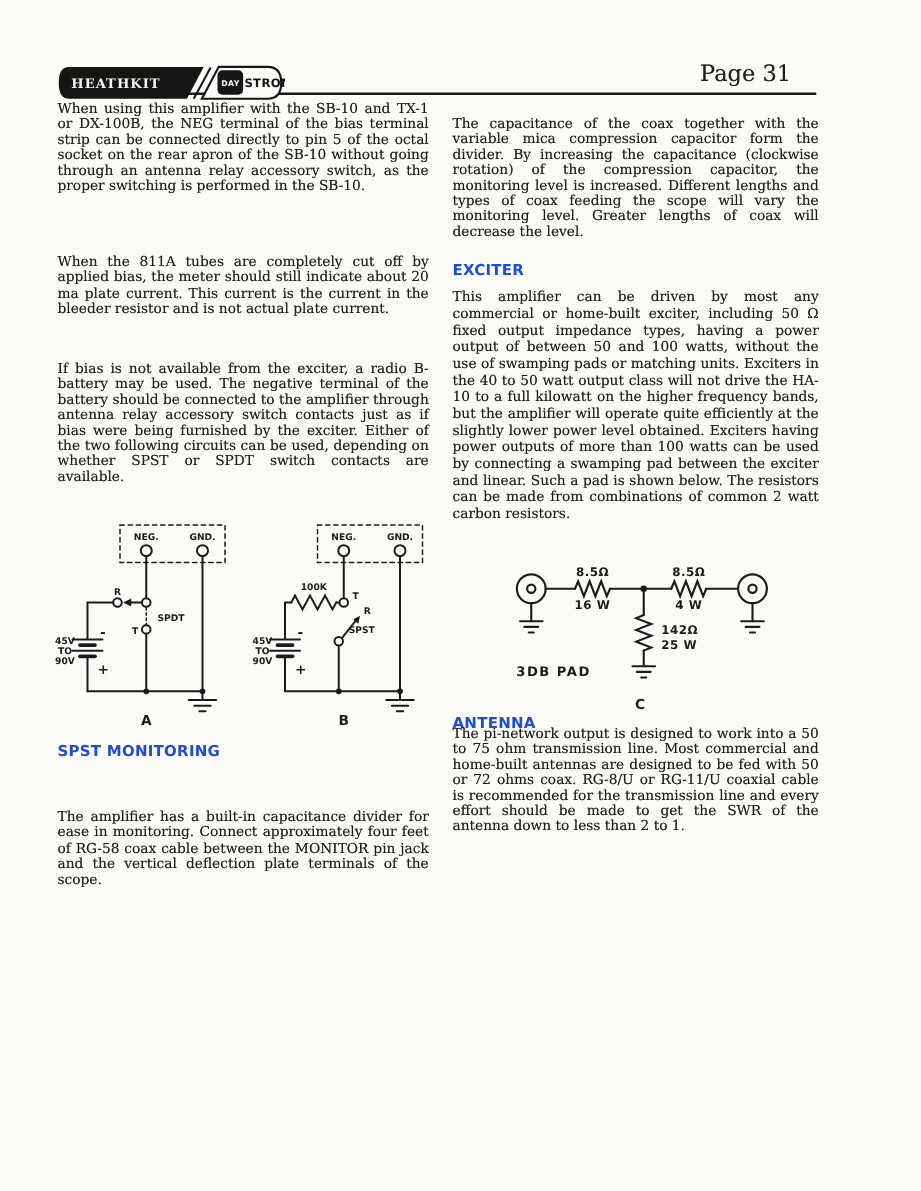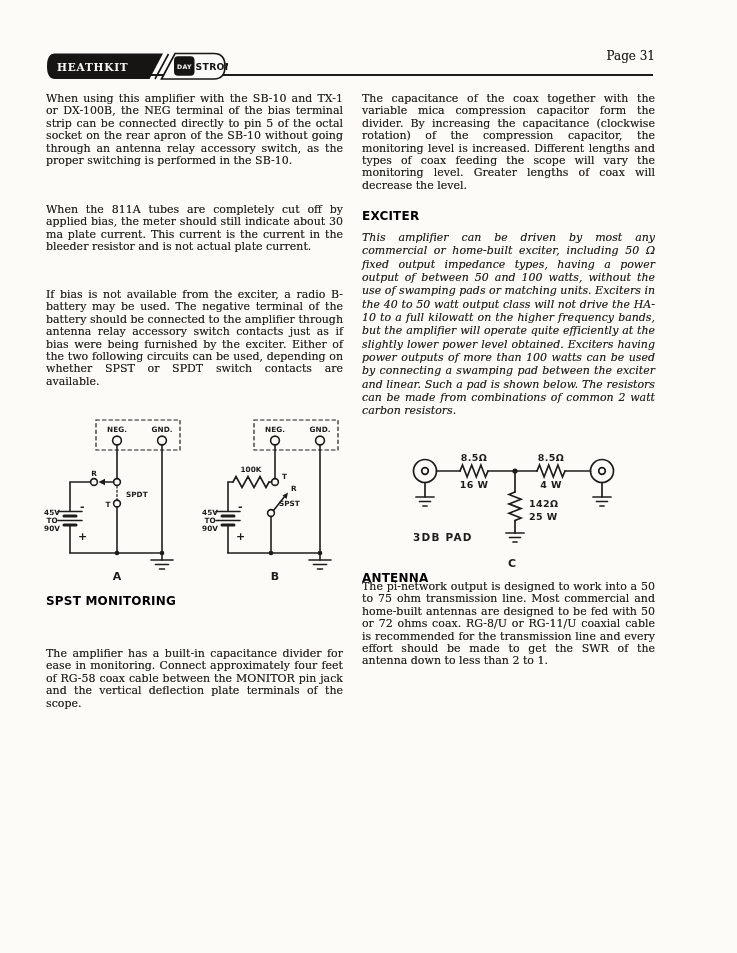--- a/index.html
+++ b/index.html
@@ -11,31 +11,30 @@
     font-family:"DejaVu Serif", serif;
     overflow:hidden;
   }
   .abs { position:absolute; }
   p.body {
     font-size:11px;
     line-height:12.4px;
     text-align:justify;
     text-shadow:0 0 0.4px rgba(32,30,27,.55);
   }
-  p.body.tall { line-height:13.35px;font-style:italic; }
+  p.body.tall { line-height:13.35px; }
   .heading {
     font-family:"DejaVu Sans", sans-serif;
     font-weight:bold;
     font-size:12px;
     letter-spacing:.2px;
-    color:#000000;
+    color:#1d4ed8;
   }
   .page-number {
-    font-size:12px;
-    text-align:right;
+    font-size:18px;
     text-shadow:0 0 0.4px rgba(32,30,27,.5);
   }
   .header-rule {
     background:#1d1c1a;
     height:2px;
   }
   svg { display:block; }
   svg text {
     font-family:"DejaVu Sans", sans-serif;
     font-weight:bold;
@@ -62,22 +61,22 @@
   <path d="M124.5,3 L111,28" stroke="#161513" stroke-width="1.6"></path>
 
   <path d="M131,2.5 H170 Q181,2.5 181,15.2 Q181,28 170,28 H117.5 L131,2.5 Z" fill="#fcfbf8" stroke="#161513" stroke-width="1.7"></path>
   <rect x="130" y="5.2" width="20.5" height="19.6" rx="4" fill="#161513"></rect>
   <text x="133" y="17.6" class="lg-day">DAY</text>
   <text x="151.5" y="18.6" class="lg-strom">STROM</text>
 </svg>
 
 <div class="abs page-number" style="left:560px; top:49px; width:95px;">Page 31</div>
 
-<p class="abs body" style="left:46px; top:93px;  width:297px;">When using this amplifier with the SB-10 and TX-1 or DX-100B, the NEG terminal of the bias terminal strip can be connected directly to pin 5 of the octal socket on the rear apron of the SB-10 without going through an antenna relay accessory switch, as the proper switching is performed in the SB-10.</p>
-<p class="abs body" style="left:46px; top:204px; width:297px;">When the 811A tubes are completely cut off by applied bias, the meter should still indicate about 30 ma plate current. This current is the current in the bleeder resistor and is not actual plate current.</p>
+<p class="abs body" style="left:46px; top:81px;  width:297px;">When using this amplifier with the SB-10 and TX-1 or DX-100B, the NEG terminal of the bias terminal strip can be connected directly to pin 5 of the octal socket on the rear apron of the SB-10 without going through an antenna relay accessory switch, as the proper switching is performed in the SB-10.</p>
+<p class="abs body" style="left:46px; top:204px; width:297px;">When the 811A tubes are completely cut off by applied bias, the meter should still indicate about 20 ma plate current. This current is the current in the bleeder resistor and is not actual plate current.</p>
 <p class="abs body" style="left:46px; top:289px; width:297px;">If bias is not available from the exciter, a radio B-battery may be used. The negative terminal of the battery should be connected to the amplifier through antenna relay accessory switch contacts just as if bias were being furnished by the exciter. Either of the two following circuits can be used, depending on whether SPST or SPDT switch contacts are available.</p>
 
 <div class="abs heading" style="left:46px; top:594px;">SPST MONITORING</div>
 <p class="abs body" style="left:46px; top:616px; width:297px;margin-top:32px;">The amplifier has a built-in capacitance divider for ease in monitoring. Connect approximately four feet of RG-58 coax cable between the MONITOR pin jack and the vertical deflection plate terminals of the scope.</p>
 
 <p class="abs body" style="left:362px; top:93px; width:293px;">The capacitance of the coax together with the variable mica compression capacitor form the divider. By increasing the capacitance (clockwise rotation) of the compression capacitor, the monitoring level is increased. Different lengths and types of coax feeding the scope will vary the monitoring level. Greater lengths of coax will decrease the level.</p>
 
 <div class="abs heading" style="left:362px; top:209px;">EXCITER</div>
 <p class="abs body tall" style="left:362px; top:231px; width:293px;">This amplifier can be driven by most any commercial or home-built exciter, including 50 Ω fixed output impedance types, having a power output of between 50 and 100 watts, without the use of swamping pads or matching units. Exciters in the 40 to 50 watt output class will not drive the HA-10 to a full kilowatt on the higher frequency bands, but the amplifier will operate quite efficiently at the slightly lower power level obtained. Exciters having power outputs of more than 100 watts can be used by connecting a swamping pad between the exciter and linear. Such a pad is shown below. The resistors can be made from combinations of common 2 watt carbon resistors.</p>
 

